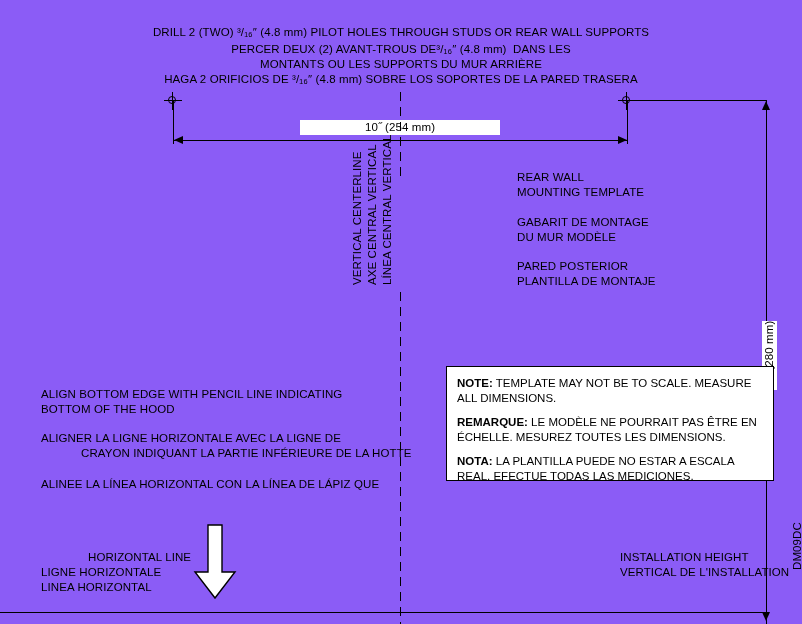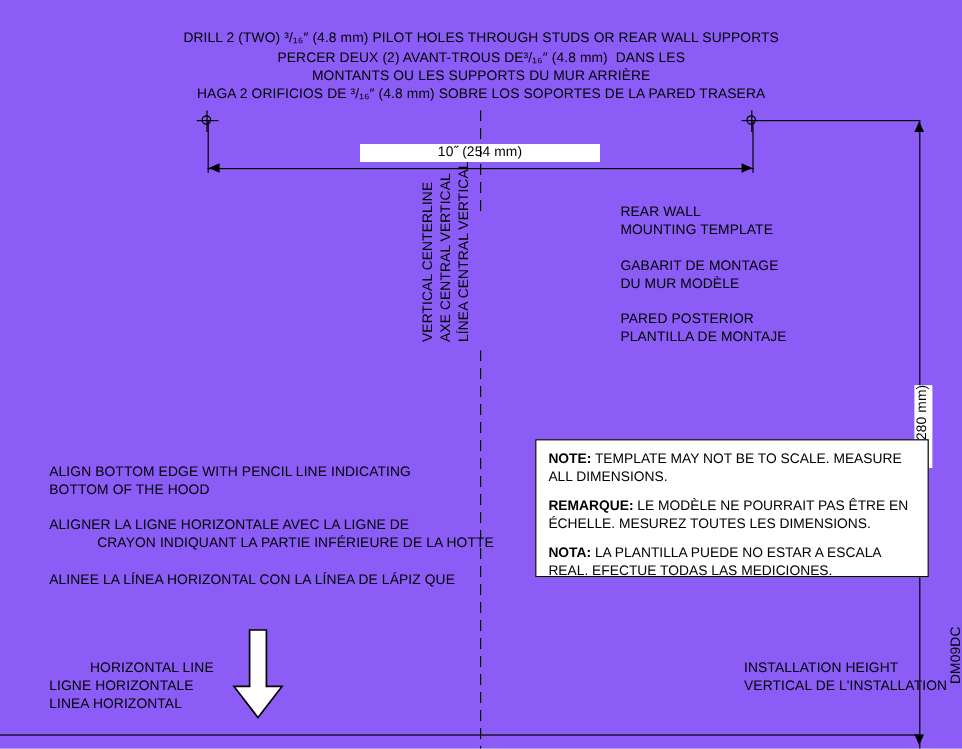--- a/index.html
+++ b/index.html
@@ -181,21 +181,21 @@
   <div class="txt" style="left:41px; top:387px;text-align:right;">ALIGN BOTTOM EDGE WITH PENCIL LINE INDICATING</div>
   <div class="txt" style="left:41px; top:402px;">BOTTOM OF THE HOOD</div>
   <div class="txt" style="left:41px; top:431px;">ALIGNER LA LIGNE HORIZONTALE AVEC LA LIGNE DE</div>
   <div class="txt" style="left:41px; top:446px;margin-left:40px;">CRAYON INDIQUANT LA PARTIE INFÉRIEURE DE LA HOTTE</div>
   <div class="txt" style="left:41px; top:477px;">ALINEE LA LÍNEA HORIZONTAL CON LA LÍNEA DE LÁPIZ QUE</div>
 
   <svg class="hollow-arrow" style="left:193px; top:524px;" width="44" height="76" viewBox="0 0 44 76">
     <polygon points="15,1 29,1 29,48 42,48 22,74 2,48 15,48" fill="#ffffff" stroke="#000000" stroke-width="1.4"></polygon>
   </svg>
 
-  <div class="txt" style="left:28px; top:550px;padding-left:47px;">HORIZONTAL LINE</div>
+  <div class="txt" style="left:41px; top:550px;padding-left:47px;">HORIZONTAL LINE</div>
   <div class="txt" style="left:41px; top:565px;">LIGNE HORIZONTALE</div>
   <div class="txt" style="left:41px; top:580px;">LINEA HORIZONTAL</div>
 
   <div class="txt" style="left:620px; top:550px;">INSTALLATION HEIGHT</div>
   <div class="txt" style="left:620px; top:565px;">VERTICAL DE L'INSTALLATION</div>
 
   <div class="line hline" style="left:0px; top:612px; width:766px;"></div>
 
 </div>
 

